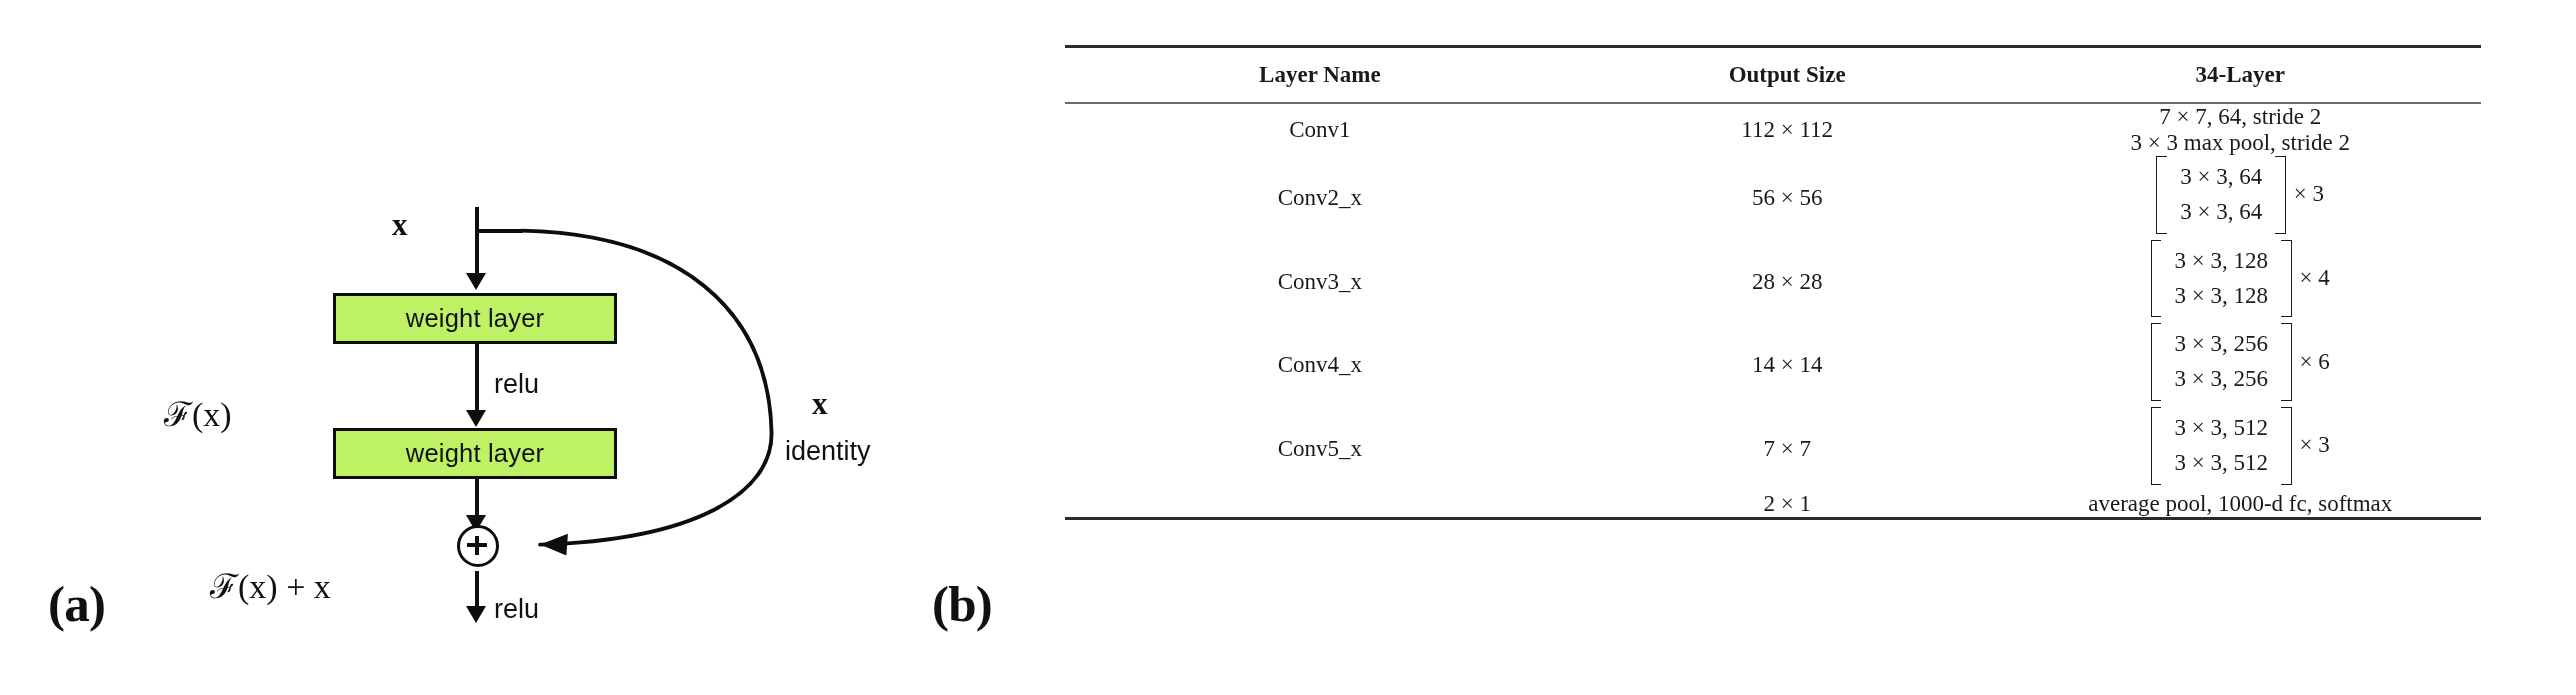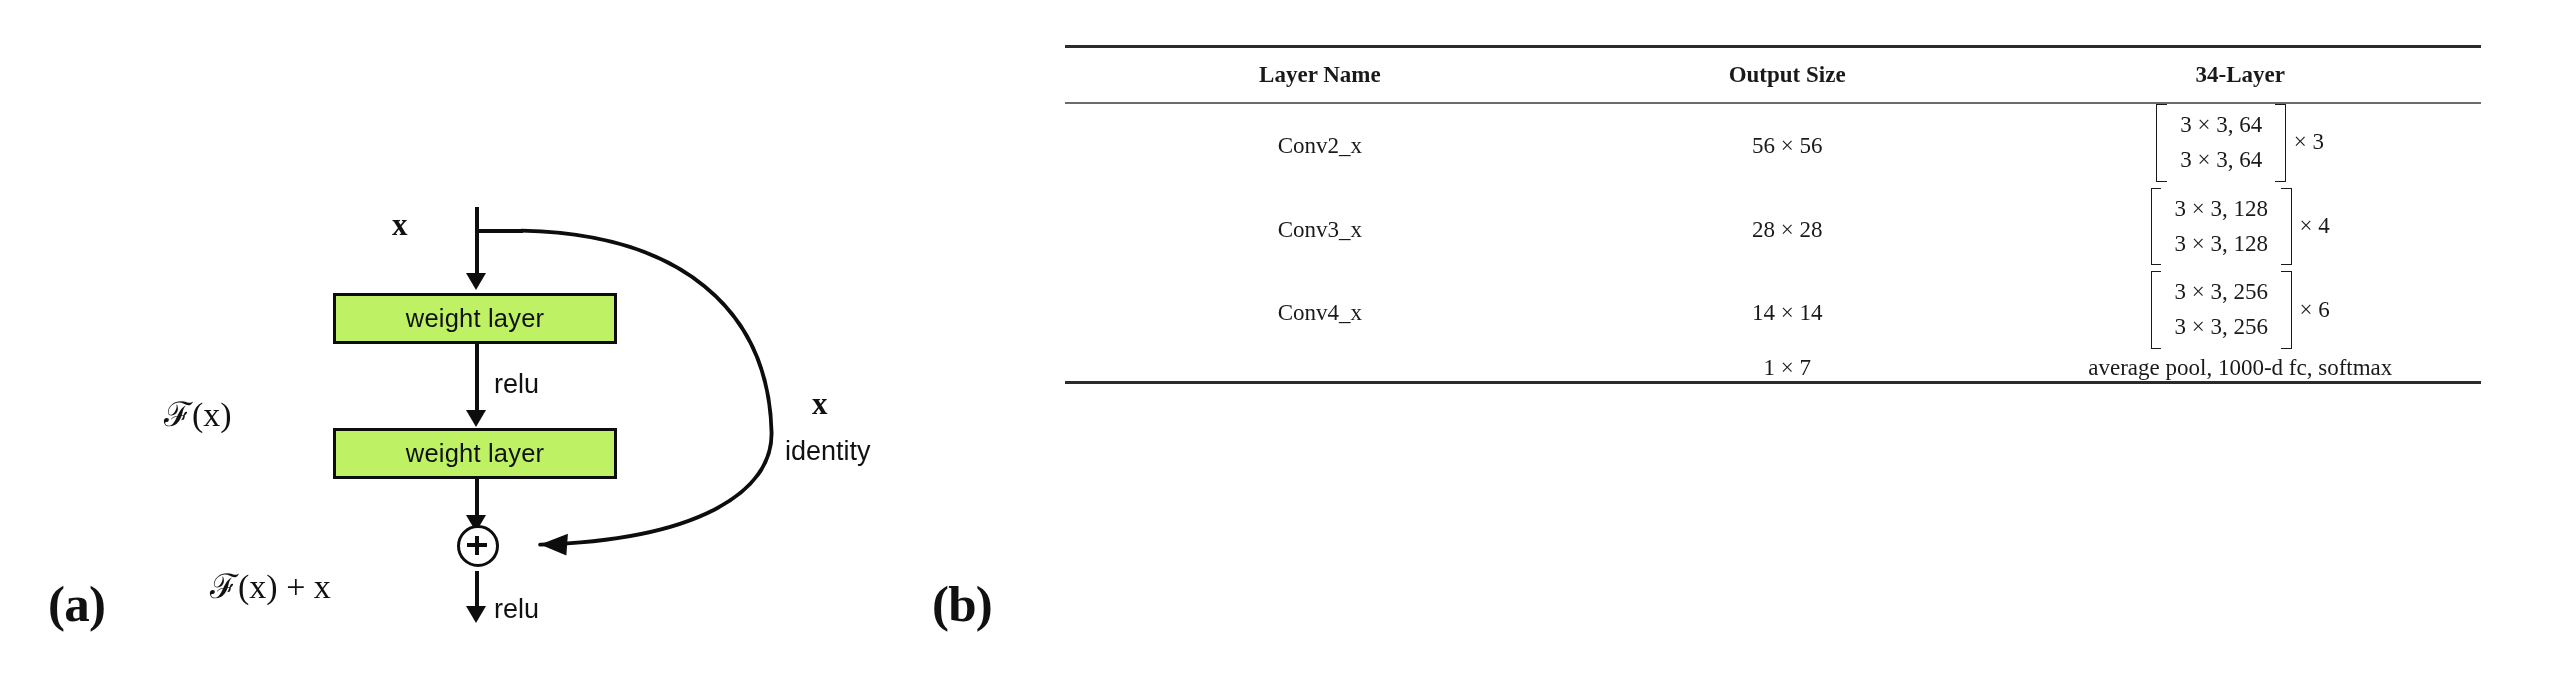--- a/index.html
+++ b/index.html
@@ -267,20 +267,28 @@
   <table class="arch">
     <thead>
       <tr>
         <th class="col-name">Layer Name</th>
         <th class="col-size">Output Size</th>
         <th class="col-arch">34-Layer</th>
       </tr>
     </thead>
     <tbody>
 
+      <tr>
+        <td class="cell-pad">Conv1</td>
+        <td class="cell-pad">112 × 112</td>
+        <td class="cell-pad">
+          <div class="nowrap">7 × 7, 64, stride 2</div>
+          <div class="nowrap">3 × 3 max pool, stride 2</div>
+        </td>
+      </tr>
 
       <tr>
         <td class="cell-pad-s">Conv2_x</td>
         <td class="cell-pad-s">56 × 56</td>
         <td class="cell-pad-s">
           <span class="blockspec">
             <span class="brk brk-l"></span>
             <span class="brk-inner">
               <span>3 × 3, 64</span>
               <span>3 × 3, 64</span>
@@ -316,23 +324,38 @@
             <span class="brk-inner">
               <span>3 × 3, 256</span>
               <span>3 × 3, 256</span>
             </span>
             <span class="brk brk-r"></span>
             <span class="mult">× 6</span>
           </span>
         </td>
       </tr>
 
+      <tr>
+        <td class="cell-pad">Conv5_x</td>
+        <td class="cell-pad">7 × 7</td>
+        <td class="cell-pad">
+          <span class="blockspec">
+            <span class="brk brk-l"></span>
+            <span class="brk-inner">
+              <span>3 × 3, 512</span>
+              <span>3 × 3, 512</span>
+            </span>
+            <span class="brk brk-r"></span>
+            <span class="mult">× 3</span>
+          </span>
+        </td>
+      </tr>
 
       <tr class="bottom-rule">
         <td class="cell-pad"></td>
-        <td class="cell-pad">1 × 7</td>
+        <td class="cell-pad">2 × 1</td>
         <td class="cell-pad">average pool, 1000-d fc, softmax</td>
       </tr>
 
     </tbody>
   </table>
 </div>
 
 
 </body></html>

